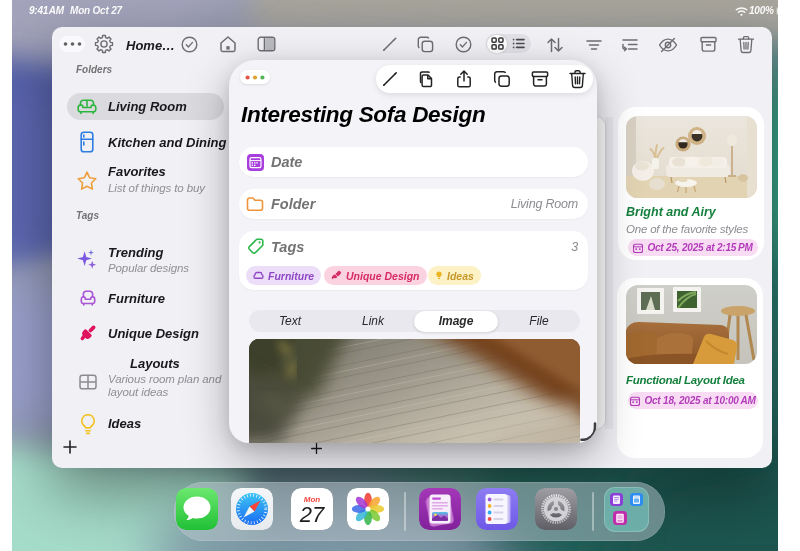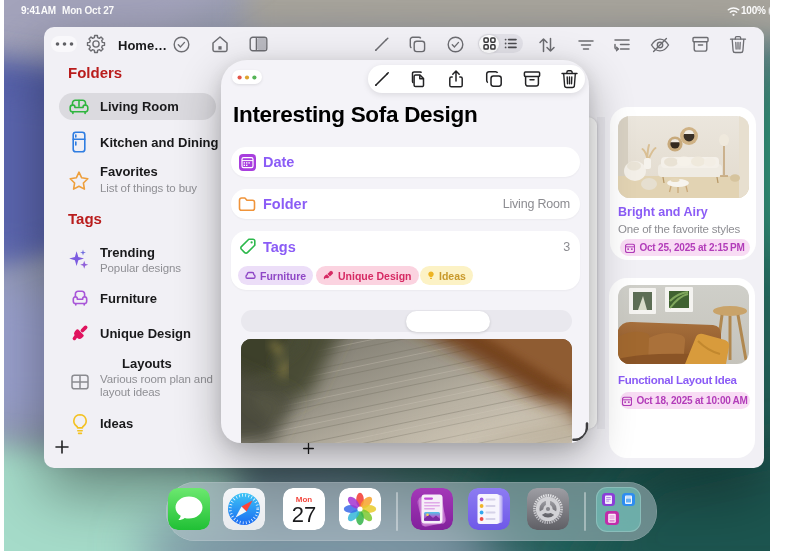--- a/index.html
+++ b/index.html
@@ -1,39 +1,39 @@
 <!DOCTYPE html>
 <html><head>
 <meta charset="utf-8">
 <style>
   * { margin:0; padding:0; box-sizing:border-box; }
   html,body { width:800px; height:551px; overflow:hidden; }
   body { font-family:"Liberation Sans", sans-serif; position:relative; }
   .abs { position:absolute; }
-  #stage { position:absolute; left:4px; top:0; width:766px; height:551px; overflow:hidden; }
+  #stage { position:absolute; left:12px; top:0; width:766px; height:551px; overflow:hidden;font-style:italic; }
   
   .sbtext { color:#fff; font-size:10px; font-weight:700; letter-spacing:-0.2px; }
   
   #win { left:40px; top:27px; width:720px; height:441px; border-radius:10px;
          background:#f1f0f5; box-shadow:0 25px 60px rgba(0,0,0,0.38); }
-  .hdr { font-weight:700; color:#b91c1c; font-size:15px; }
+  .hdr { font-weight:700; color:#737373; font-size:10px; }
   .rowtitle { font-weight:700; color:#19191b; font-size:13px; white-space:nowrap; }
   .rowsub { color:#8f8f94; font-size:11.5px; letter-spacing:-0.1px; white-space:nowrap; }
   
   #modal { left:217px; top:60px; width:368px; height:383px; border-radius:26px 26px 20px 20px;
            background:#f4f3f8; box-shadow:0 16px 45px rgba(0,0,0,0.30), 0 4px 16px rgba(0,0,0,0.10); }
   .mrow { position:absolute; left:10px; width:349px; background:#fff; border-radius:15px;
           box-shadow:0 1px 2px rgba(0,0,0,0.04); }
-  .mlabel { font-weight:700; font-size:14.5px; color:#8b5cf6; white-space:nowrap; }
+  .mlabel { font-weight:700; font-size:14.5px; color:#737373; white-space:nowrap; }
   .mval { font-size:12.5px; color:#8c8c91; letter-spacing:-0.2px; white-space:nowrap; }
   .tagpill { position:absolute; height:19px; border-radius:10px; font-size:10.5px; font-weight:700;
              display:inline-flex; align-items:center; white-space:nowrap; padding:0 7px; }
   
   .card { position:absolute; background:#fff; border-radius:18px; }
-  .cardtitle { font-weight:700; font-size:12.5px; color:#8b5cf6; white-space:nowrap; }
+  .cardtitle { font-weight:700; font-size:12.5px; color:#15803d; white-space:nowrap; }
   .cardsub { font-size:11.5px; color:#8e8e93; letter-spacing:-0.2px; white-space:nowrap; }
   .datepill { position:absolute; border-radius:9px; display:flex; align-items:center; justify-content:center;
               font-weight:700; font-size:10px; letter-spacing:-0.2px; white-space:nowrap; }
   
   #dock { left:162px; top:482px; width:491px; height:59px; border-radius:29px;
           background:rgba(186,197,205,0.50); backdrop-filter:blur(14px);
           box-shadow:inset 0 0 0 0.5px rgba(255,255,255,0.25); }
   .dicon { position:absolute; width:42px; height:42px; border-radius:10px; top:488px; }
 </style>
 </head>
@@ -412,20 +412,26 @@
       <path d="M8.2 9.2 l4.6 4.6 -1.6 1.6 a3.3 3.3 0 0 1-2.6 0.95 l-2.5-0.2 a1.9 1.9 0 0 0-1.5 0.55 l-1.3 1.3 a0.8 0.8 0 0 1-1.3-0.3 c-0.75-2-0.3-4.3 1.2-5.8 l2.1-2.1 a2.3 2.3 0 0 1 3-0.6 z"></path>
     </svg>Unique Design</div>
   <div class="tagpill" style="left:199px; top:206px; background:#fcf2c5; color:#c8992b;">
     <svg width="8" height="11" viewBox="0 0 18 22" fill="none" stroke="#edb422" stroke-width="2.4" style="margin-right:4px;">
       <path d="M9 1.8 a6.2 6.2 0 0 1 3.6 11.2 c-0.7 0.5-1.1 1.1-1.2 1.9 h-4.8 c-0.1-0.8-0.5-1.4-1.2-1.9 A6.2 6.2 0 0 1 9 1.8 Z" fill="#edb422" stroke="none"></path>
       <path d="M6.8 17.8 h4.4"></path>
     </svg>Ideas</div>
 
   <div class="abs" style="left:20px; top:250px; width:331px; height:22px; border-radius:12px; background:#e9e8ee;"></div>
   <div class="abs" style="left:185px; top:250.5px; width:84px; height:21px; border-radius:11px; background:#fff; box-shadow:0 1px 3px rgba(0,0,0,0.15);"></div>
+  <div class="abs" style="left:20px; top:254px; width:331px; height:14px; font-size:12px; color:#2a2a2c;">
+    <span style="position:absolute; left:0; width:82px; text-align:center; font-weight:500;">Text</span>
+    <span style="position:absolute; left:83px; width:82px; text-align:center; font-weight:500;">Link</span>
+    <span style="position:absolute; left:166px; width:82px; text-align:center; font-weight:700;">Image</span>
+    <span style="position:absolute; left:249px; width:82px; text-align:center; font-weight:500;">File</span>
+  </div>
 
   <svg class="abs" style="left:20px; top:279px; border-radius:10px 10px 0 0;" width="331" height="104" viewBox="0 0 331 104">
     <defs>
       <linearGradient id="wood" x1="0" y1="0" x2="0.9" y2="0.65">
         <stop offset="0" stop-color="#605e50"></stop>
             <stop offset="0.3" stop-color="#8a867a"></stop>
             <stop offset="0.55" stop-color="#9e998c"></stop>
             <stop offset="0.8" stop-color="#b9b2a3"></stop>
             <stop offset="1" stop-color="#c5bdae"></stop>
       </linearGradient>

